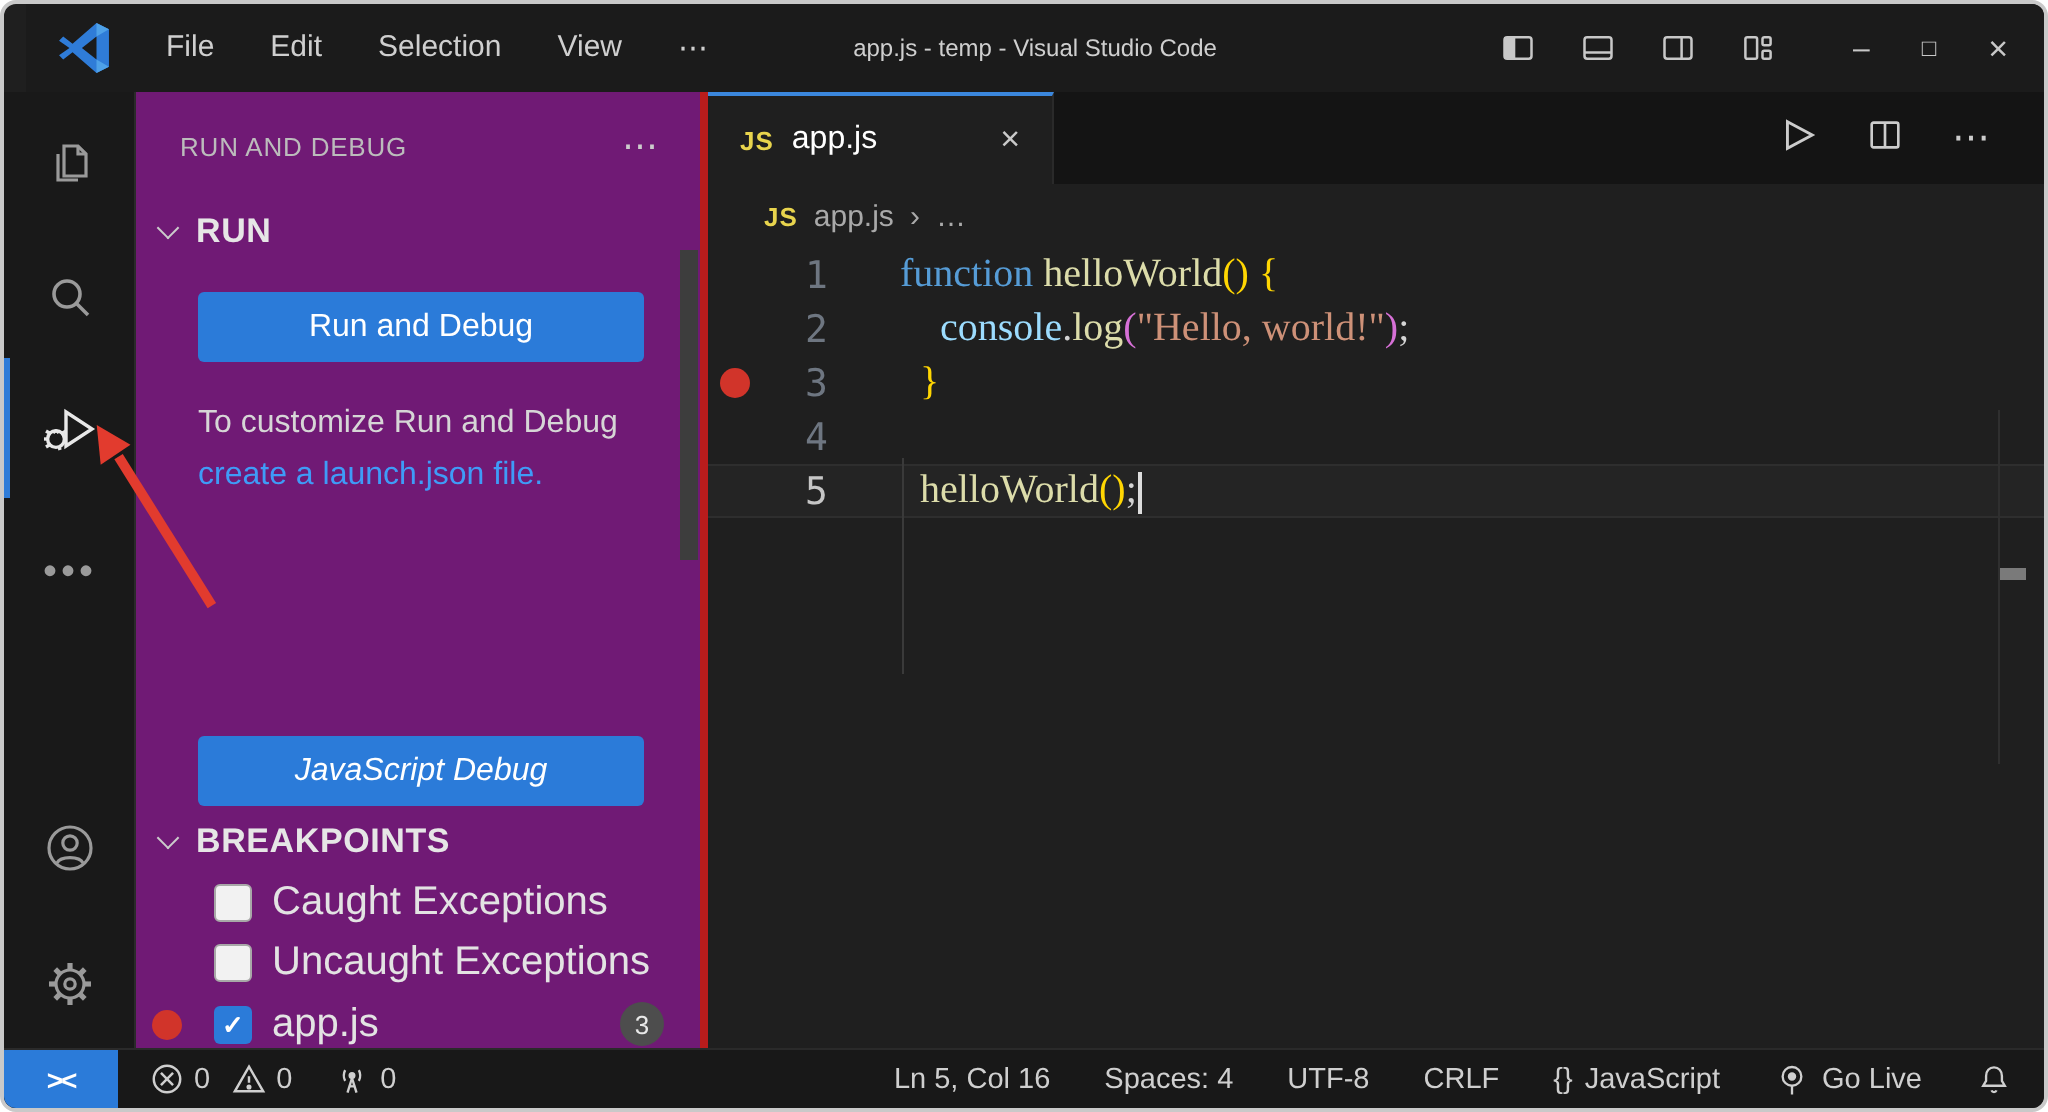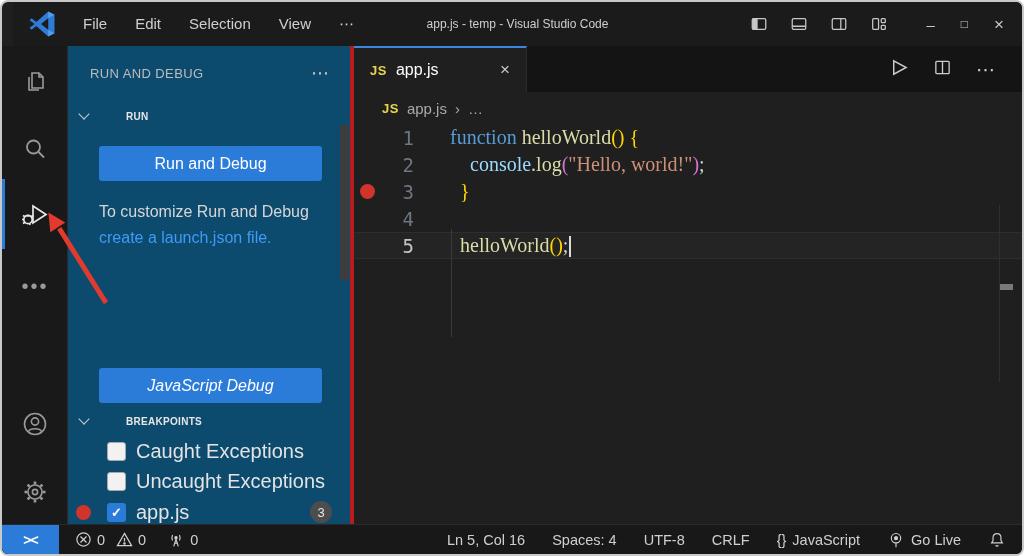--- a/index.html
+++ b/index.html
@@ -20,26 +20,26 @@
   .tb-icon svg { display:block; }
   .win-controls { display:flex; align-items:center; gap:26px; }
   .win-btn { color:#c8c8c8; font-size:15px; line-height:1; }
   
   .activitybar { position:absolute; left:0; top:44px; bottom:30px; width:66px; background:#191919; border-right:1px solid #2a2a2a; }
   .ab-item { position:absolute; left:0; width:66px; height:44px; display:flex; align-items:center; justify-content:center; }
   .ab-item svg { display:block; }
   .ab-active-indicator { position:absolute; left:0; top:133px; width:3px; height:70px; background:#2f7cd8; }
   .ab-more { color:#9a9a9a; font-size:20px; letter-spacing:2px; }
   
-  .sidebar { position:absolute; left:66px; top:44px; bottom:30px; width:282px; background:#0c4a6e; }
+  .sidebar { position:absolute; left:66px; top:44px; bottom:30px; width:282px; background:#701a75; }
   .sb-header { position:absolute; left:0; top:0; width:100%; height:44px; display:flex; align-items:center; padding:10px 20px 0 22px; }
   .sb-title { font-size:13px; color:#bcbcbc; letter-spacing:0.4px; }
   .sb-more { margin-left:auto; color:#cccccc; font-size:18px; letter-spacing:1px; }
   .chev { width:8px; height:8px; border-left:1.6px solid #cccccc; border-bottom:1.6px solid #cccccc; transform:rotate(-45deg); margin-right:10px; margin-top:-4px; flex:0 0 auto; }
-  .sb-section-header { position:absolute; left:0; width:100%; display:flex; align-items:center; padding-left:12px; font-weight:bold; font-size:10px; color:#e6e6e6; letter-spacing:0.3px;gap:28px; }
+  .sb-section-header { position:absolute; left:0; width:100%; display:flex; align-items:center; padding-left:12px; font-weight:bold; font-size:17px; color:#e6e6e6; letter-spacing:0.3px; }
   .run-header { top:56px; height:28px; }
   .bp-header { top:362px; height:26px; }
   .blue-btn { position:absolute; left:31px; width:223px; height:35px; background:#2b7bd9; color:#ffffff; font-size:16px; border:none; border-radius:3px; display:flex; align-items:center; justify-content:center; font-family:"Liberation Sans", sans-serif; }
   .btn-run { top:100px; }
   .btn-jsdebug { top:322px;font-style:italic; }
   .sb-hint { position:absolute; left:31px; top:153px; width:216px; font-size:16px; line-height:26px; color:#d6d6d6; }
   .sb-link { color:#3f9bf7; }
   .sb-showlink { position:absolute; left:31px; top:250px; width:216px; font-size:16px; line-height:26px; color:#3f9bf7; }
   .bp-rows { position:absolute; left:0; top:390px; width:100%; }
   .bp-row { display:flex; align-items:center; height:30.5px; padding-left:8px; position:relative; }

